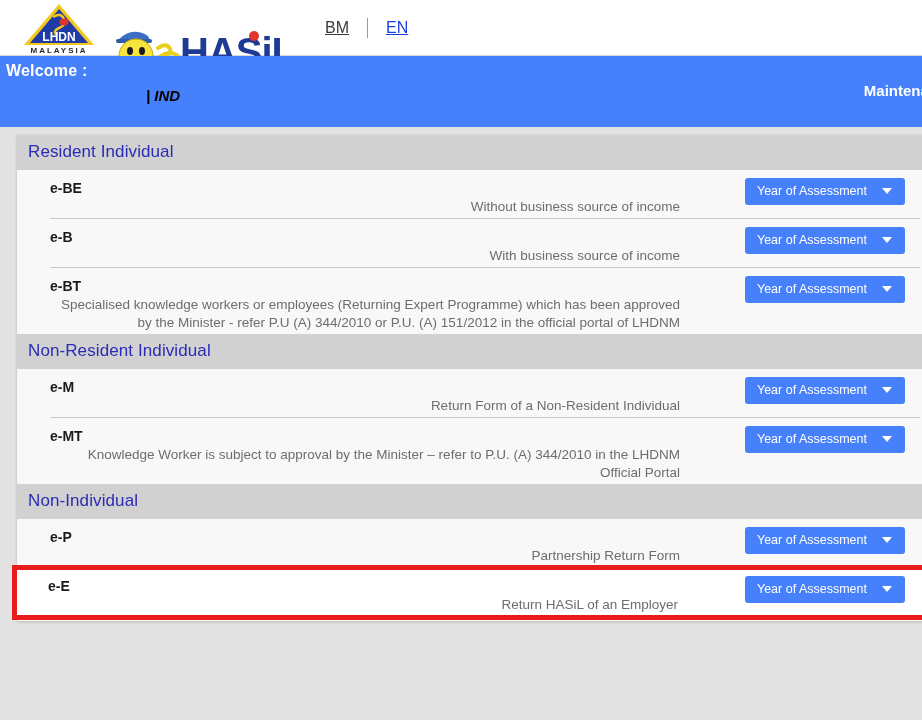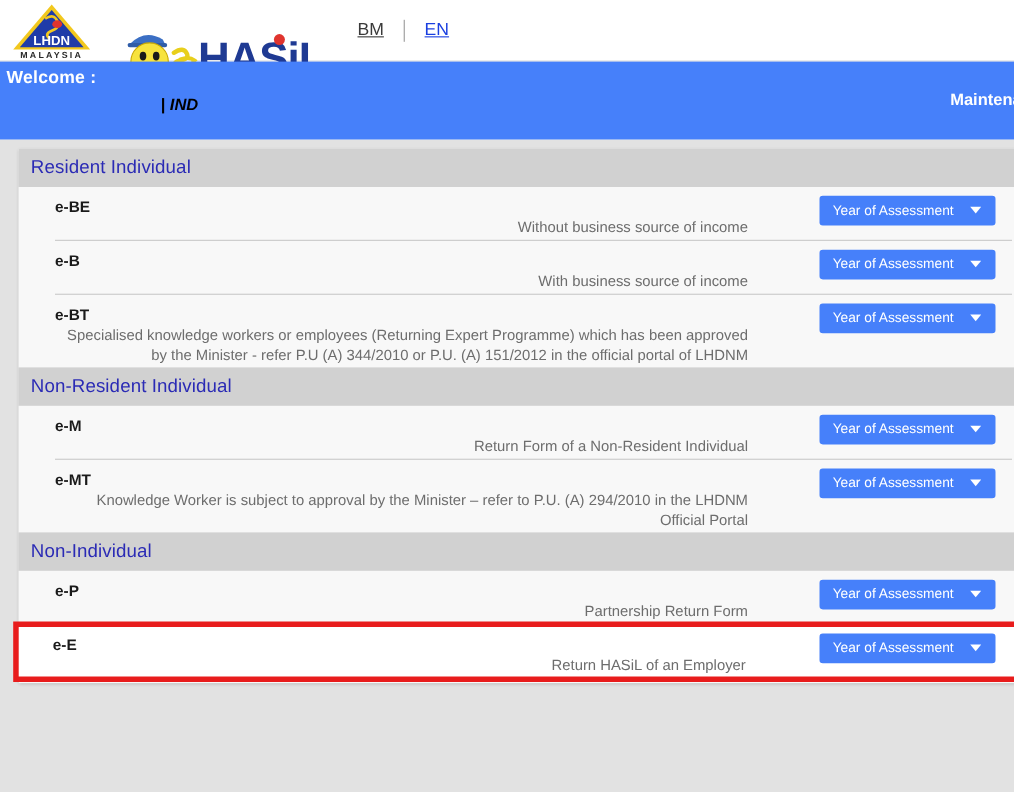--- a/index.html
+++ b/index.html
@@ -14,21 +14,21 @@
   
   .topbar {
     position: relative;
     height: 56px;
     background: #ffffff;
     border-bottom: 1px solid #d8d8d8;
   }
 
   
   .lhdn-logo {
-    position: absolute; left: 8px; top: 1px;
+    position: absolute; left: 20px; top: 1px;
     width: 78px; height: 38px;
   }
   .lhdn-logo svg { display: block; }
 
   
   .hasil-logo {
     position: absolute; left: 106px; top: 0px;
     width: 190px; height: 55px; margin-top: 24px;
   }
   .hasil-logo svg { display: block; }
@@ -247,21 +247,21 @@
         <div class="desc">Return Form of a Non-Resident Individual</div>
         <button class="yoa-btn">
           <span>Year of Assessment</span>
           <span class="caret"></span>
         </button>
         <div class="sep-line"></div>
       </div>
 
       <div class="row">
         <div class="code">e-MT</div>
-        <div class="desc">Knowledge Worker is subject to approval by the Minister – refer to P.U. (A) 294/2010 in the LHDNM Official Portal</div>
+        <div class="desc">Knowledge Worker is subject to approval by the Minister – refer to P.U. (A) 344/2010 in the LHDNM Official Portal</div>
         <button class="yoa-btn">
           <span>Year of Assessment</span>
           <span class="caret"></span>
         </button>
 
       </div>
 
     </div>
 
     <div class="section-head">Non-Individual</div>

